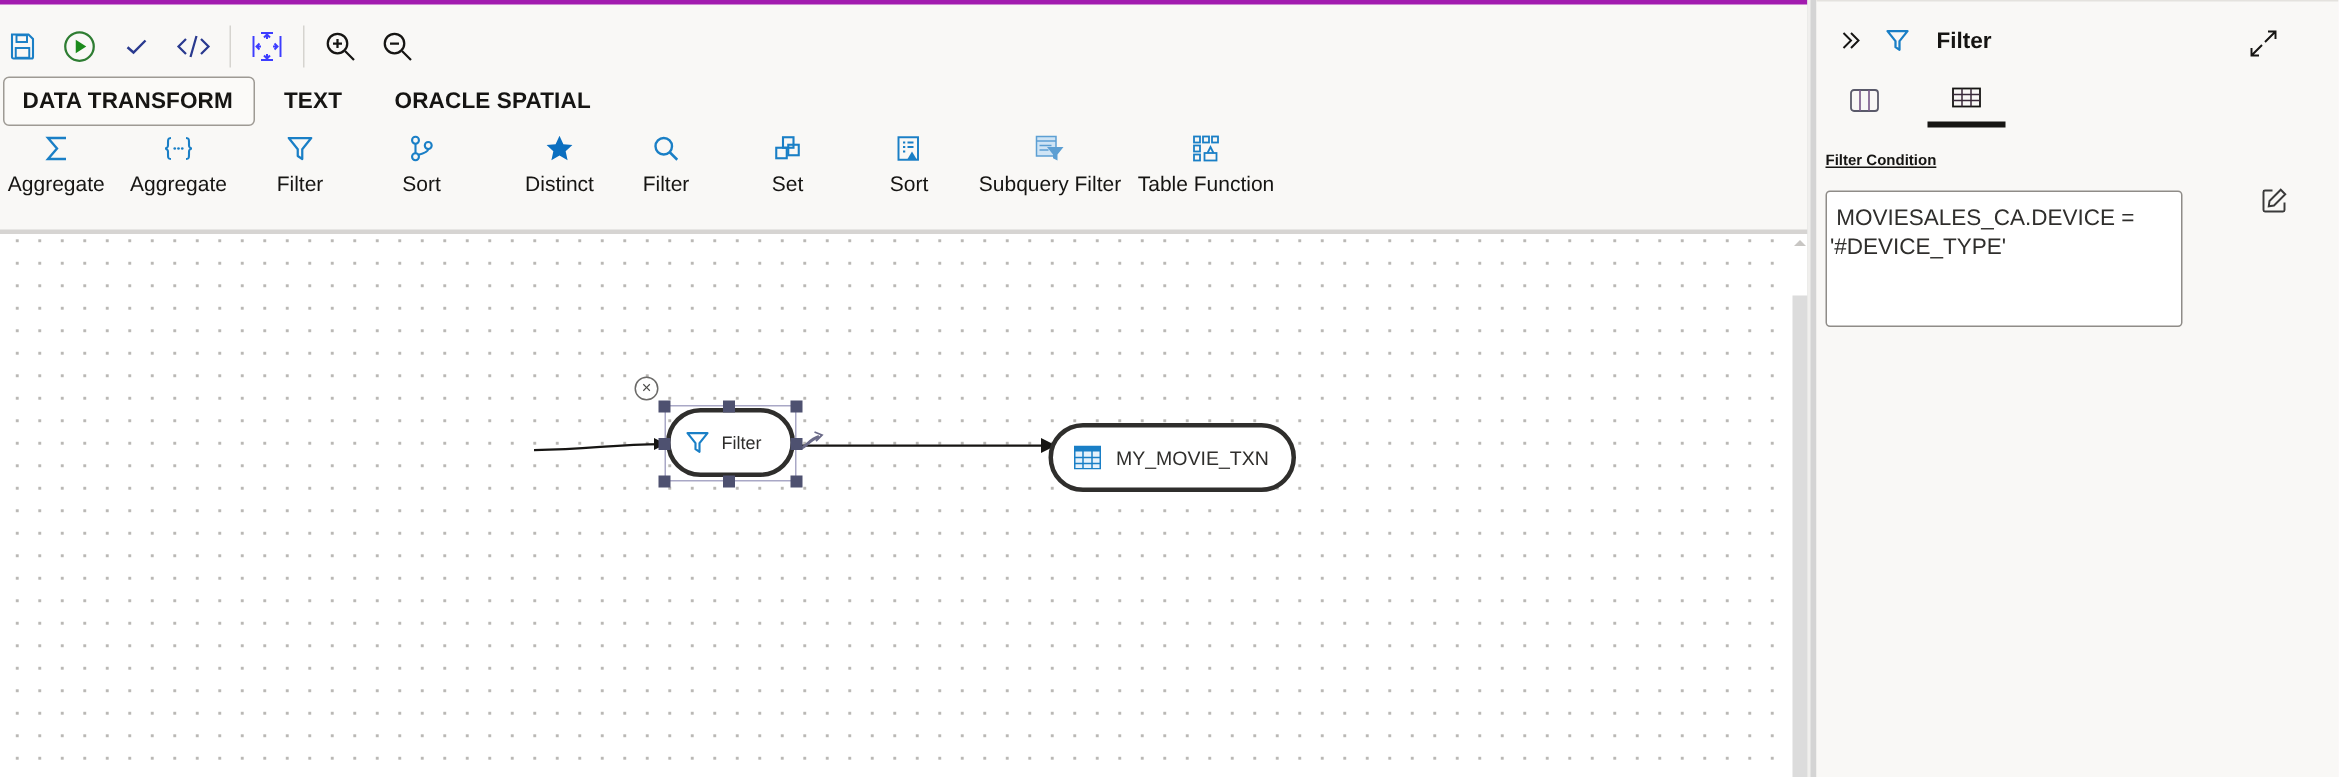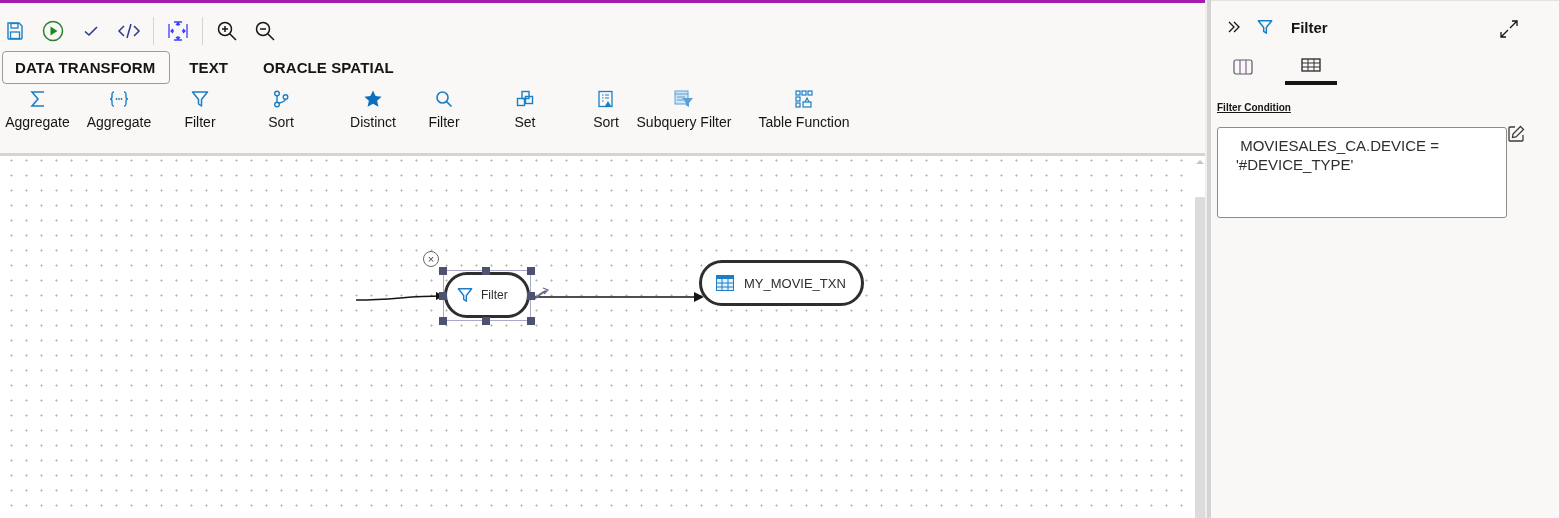--- a/index.html
+++ b/index.html
@@ -39,21 +39,21 @@
   .close-x { position: absolute; width: 16px; height: 16px; border: 1px solid #6b6a68; border-radius: 50%; font-size: 11px; color: #4a4947; display: flex; align-items: center; justify-content: center; background: #fff; cursor: pointer; line-height: 1; }
 
   
   .panel { position: absolute; left: 1211px; top: 0; width: 348px; height: 518px; background: #f9f8f6; border-top: 1px solid #e4e2de; }
   .panel-head { position: absolute; left: 0; top: 12px; height: 28px; display: flex; align-items: center; width: 348px; }
   .panel-title { font-size: 15px; font-weight: bold; margin-left: 18px; }
   .panel-tabs { position: absolute; left: 12px; top: 48px; display: flex; }
   .ptab { width: 40px; height: 36px; display: flex; align-items: center; justify-content: center; cursor: pointer; margin-right: 22px; }
   .ptab.active { width: 52px; border-bottom: 4px solid #161513; margin-left: 0; }
   .fc-label { position: absolute; left: 6px; top: 101px; font-size: 10px; font-weight: bold; text-decoration: underline; }
-  .fc-box { position: absolute; left: 6px; top: 126px; width: 290px; height: 91px; border: 1px solid #8f8c88; border-radius: 3px; background: #fff; padding: 8px 18px; font-size: 15px; line-height: 19px; color: #2f2e2c; white-space: pre-wrap; }
+  .fc-box { position: absolute; left: 6px; top: 126px; width: 238px; height: 91px; border: 1px solid #8f8c88; border-radius: 3px; background: #fff; padding: 8px 2px; font-size: 15px; line-height: 19px; color: #2f2e2c; white-space: pre-wrap; }
   .edit-btn { position: absolute; left: 294px; top: 122px; width: 22px; height: 22px; display: flex; align-items: center; justify-content: center; cursor: pointer; }
   .expand-btn { position: absolute; left: 286px; top: 16px; width: 24px; height: 24px; display: flex; align-items: center; justify-content: center; cursor: pointer; }
 </style>
 </head>
 <body>
 
 <div class="root">
 
   <div class="editor">
 
@@ -177,21 +177,21 @@
       <div class="pal-item" style="position:absolute;left:590px;width:32px;">
         <div class="pal-icon">
             <svg width="18" height="18" viewBox="0 0 18 18">
               <rect x="2" y="1.5" width="13" height="15" fill="none" stroke="#1a7fc6" stroke-width="1.3"></rect>
               <path d="M5 5h1.5M8 5h4M5 8h1.5M8 8h4M5 11h1.5" stroke="#1a7fc6" stroke-width="1.2"></path>
               <path d="M11 11l3 5h-6z" fill="#1a7fc6"></path>
             </svg>
           </div>
         <div class="pal-label">Sort</div>
       </div>
-      <div class="pal-item" style="position:absolute;left:637px;width:94px;">
+      <div class="pal-item" style="position:absolute;left:653px;width:94px;">
         <div class="pal-icon">
             <svg width="20" height="18" viewBox="0 0 20 18">
               <rect x="1" y="1" width="13" height="13" fill="#cfe4f5" stroke="#5d9fd3" stroke-width="1"></rect>
               <path d="M1 4h13M3 7h8M3 10h6" stroke="#5d9fd3" stroke-width="1"></path>
               <path d="M8 8h11l-4 5v4l-3-1.5v-2.5z" fill="#5d9fd3"></path>
             </svg>
           </div>
         <div class="pal-label">Subquery Filter</div>
       </div>
       <div class="pal-item" style="position:absolute;left:759px;width:90px;">
@@ -233,21 +233,21 @@
       <div class="handle" style="left:439px;top:111px;"></div>
       <div class="handle" style="left:482px;top:111px;"></div>
       <div class="handle" style="left:527px;top:111px;"></div>
       <div class="handle" style="left:439px;top:136px;"></div>
       <div class="handle" style="left:527px;top:136px;"></div>
       <div class="handle" style="left:439px;top:161px;"></div>
       <div class="handle" style="left:482px;top:161px;"></div>
       <div class="handle" style="left:527px;top:161px;"></div>
       <div class="close-x" style="left:423px;top:95px;">×</div>
 
-      <div class="node" style="left:699px;top:104px;width:165px;">
+      <div class="node" style="left:699px;top:126px;width:165px;">
         <svg width="18" height="16" viewBox="0 0 18 16">
             <rect x="0.5" y="0.5" width="17" height="15" fill="#e7f2fb" stroke="#1a7fc6"></rect>
             <rect x="0.5" y="0.5" width="17" height="3.5" fill="#1a7fc6"></rect>
             <path d="M6 0.5v15M12 0.5v15M0.5 8h17M0.5 12h17" stroke="#1a7fc6" stroke-width="1"></path>
           </svg>
         <span class="node-label">MY_MOVIE_TXN</span>
       </div>
     </div>
 
     <div class="vscroll">

